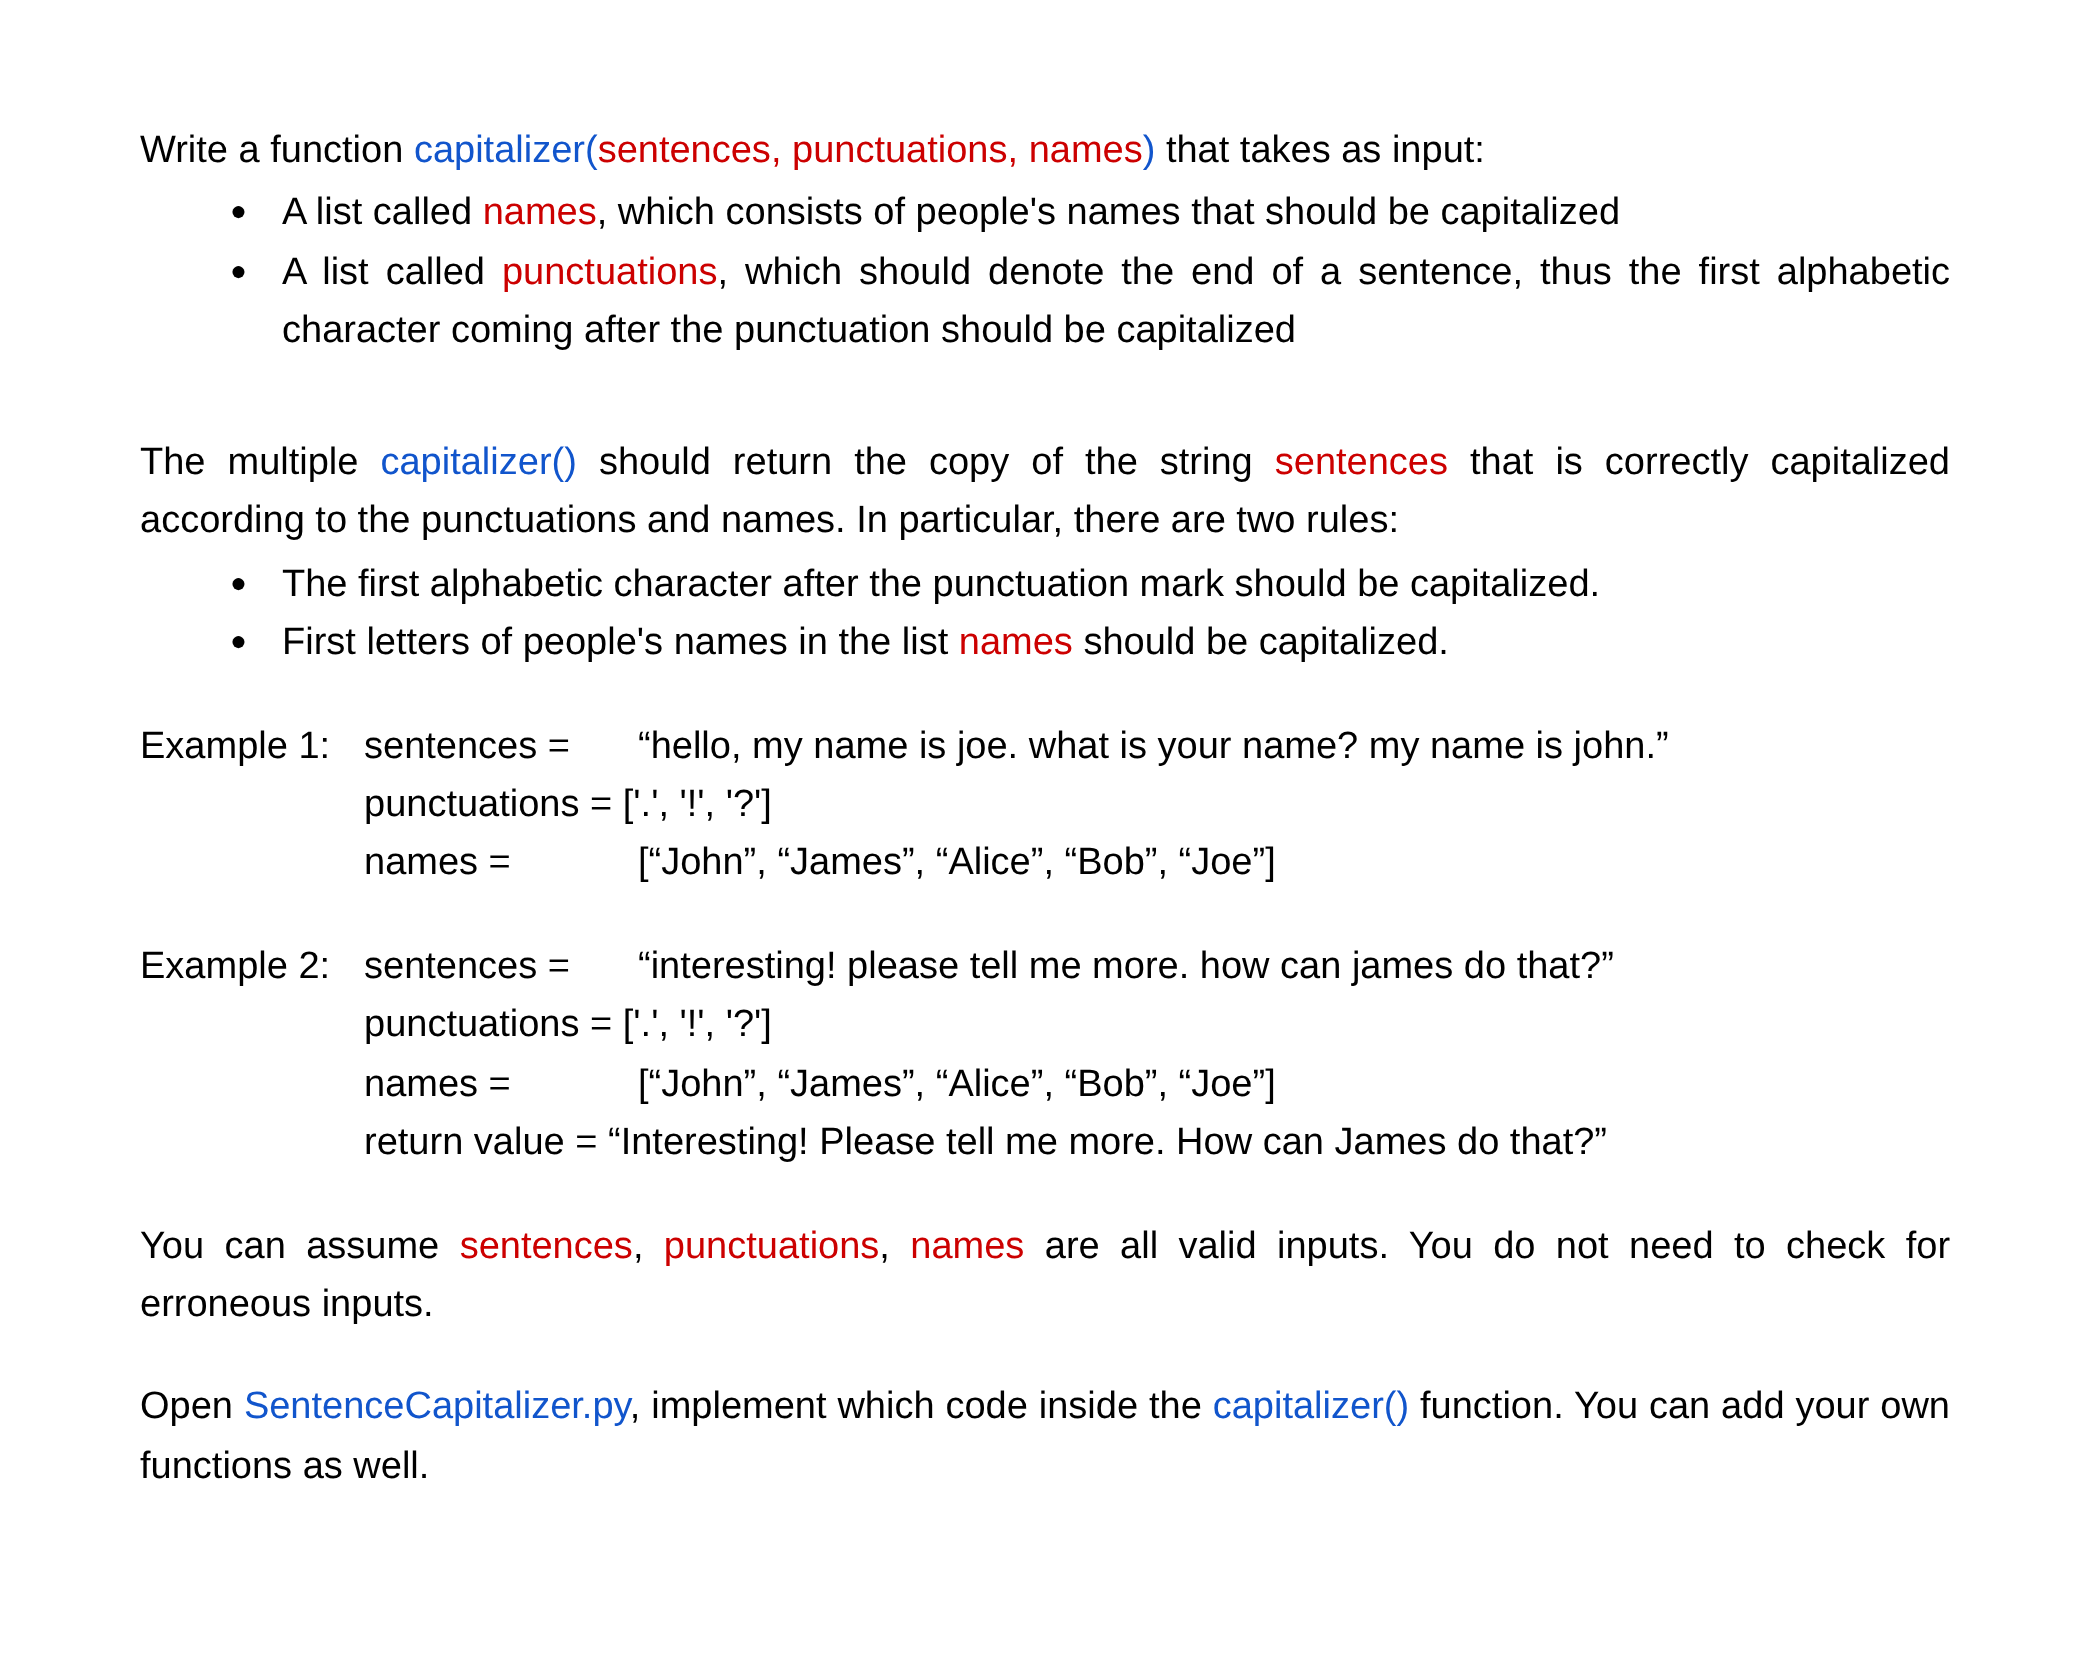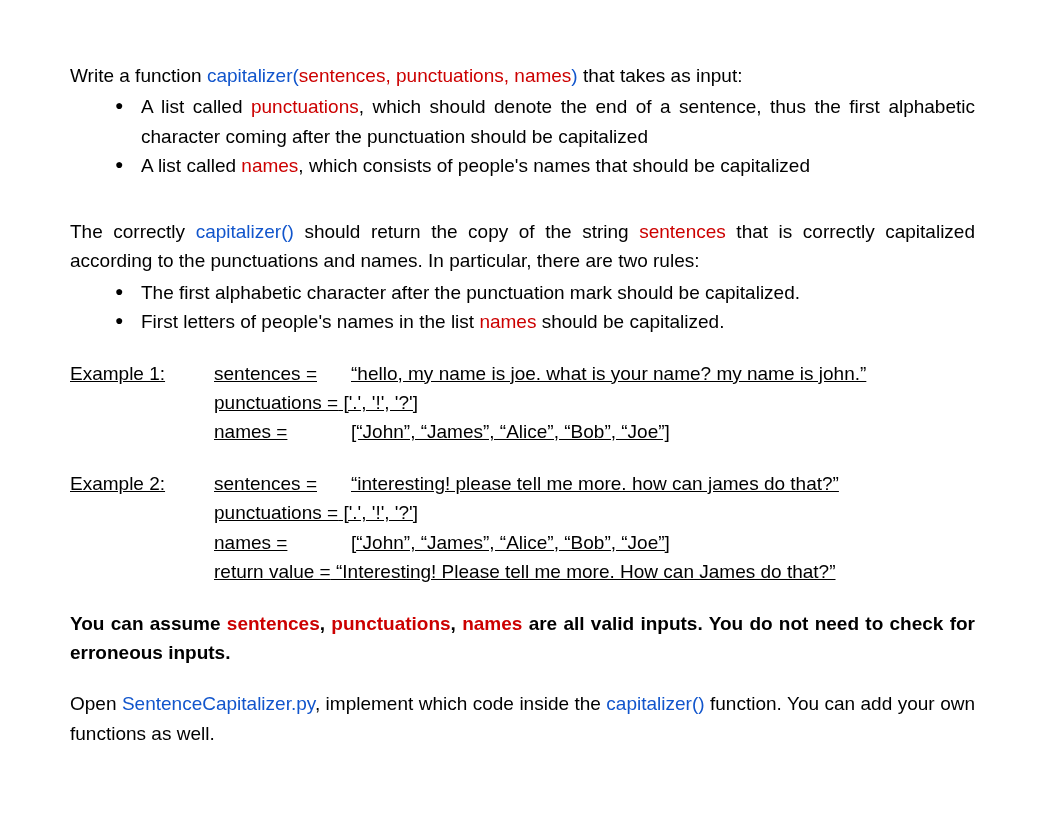--- a/index.html
+++ b/index.html
@@ -44,68 +44,65 @@
     }
     .blue {
       color: #1155cc;
     }
     .red {
       color: #cc0000;
     }
     .example-block {
       display: flex;
       margin-bottom: 22px;
-      text-decoration: underline;
     }
     .example-label {
       width: 112px;
       flex-shrink: 0;
     }
     .example-content {
       flex: 1;
-      margin-left: 32px;
     }
     .example-row {
       display: flex;
       line-height: 1.55;
     }
     .example-key {
       width: 137px;
       flex-shrink: 0;
     }
     .example-val {
       flex: 1;
     }
     .rules-block {
       margin-bottom: 22px;
     }
     .close-note {
       margin-top: 22px;
-      font-weight: bold;
     }
   </style>
 </head>
 <body>
 
 <div class="para para-intro">
   <span>Write a function </span><span class="blue">capitalizer</span><span class="blue">(</span><span class="red">sentences</span><span class="red">, </span><span class="red">punctuations</span><span class="red">, </span><span class="red">names</span><span class="blue">)</span><span> that takes as input:</span>
 </div>
 
 <ul class="bullet-list">
   <li class="bullet-item">
-    <span>A list called </span><span class="red">punctuations</span><span>, which should denote the end of a sentence, thus the first alphabetic character coming after the punctuation should be capitalized</span>
+    <span>A list called </span><span class="red">names</span><span>, which consists of people's names that should be capitalized</span>
   </li>
   <li class="bullet-item">
-    <span>A list called </span><span class="red">names</span><span>, which consists of people's names that should be capitalized</span>
+    <span>A list called </span><span class="red">punctuations</span><span>, which should denote the end of a sentence, thus the first alphabetic character coming after the punctuation should be capitalized</span>
   </li>
 </ul>
 
 <div class="rules-block">
   <div class="para para-intro">
-    <span>The correctly </span><span class="blue">capitalizer()</span><span> should return the copy of the string </span><span class="red">sentences</span><span> that is correctly capitalized according to the punctuations and names. In particular, there are two rules:</span>
+    <span>The multiple </span><span class="blue">capitalizer()</span><span> should return the copy of the string </span><span class="red">sentences</span><span> that is correctly capitalized according to the punctuations and names. In particular, there are two rules:</span>
   </div>
   <ul class="bullet-list" style="margin-bottom:0">
     <li class="bullet-item">
       <span>The first alphabetic character after the punctuation mark should be capitalized.</span>
     </li>
     <li class="bullet-item">
       <span>First letters of people's names in the list </span><span class="red">names</span><span> should be capitalized.</span>
     </li>
   </ul>
 </div>

